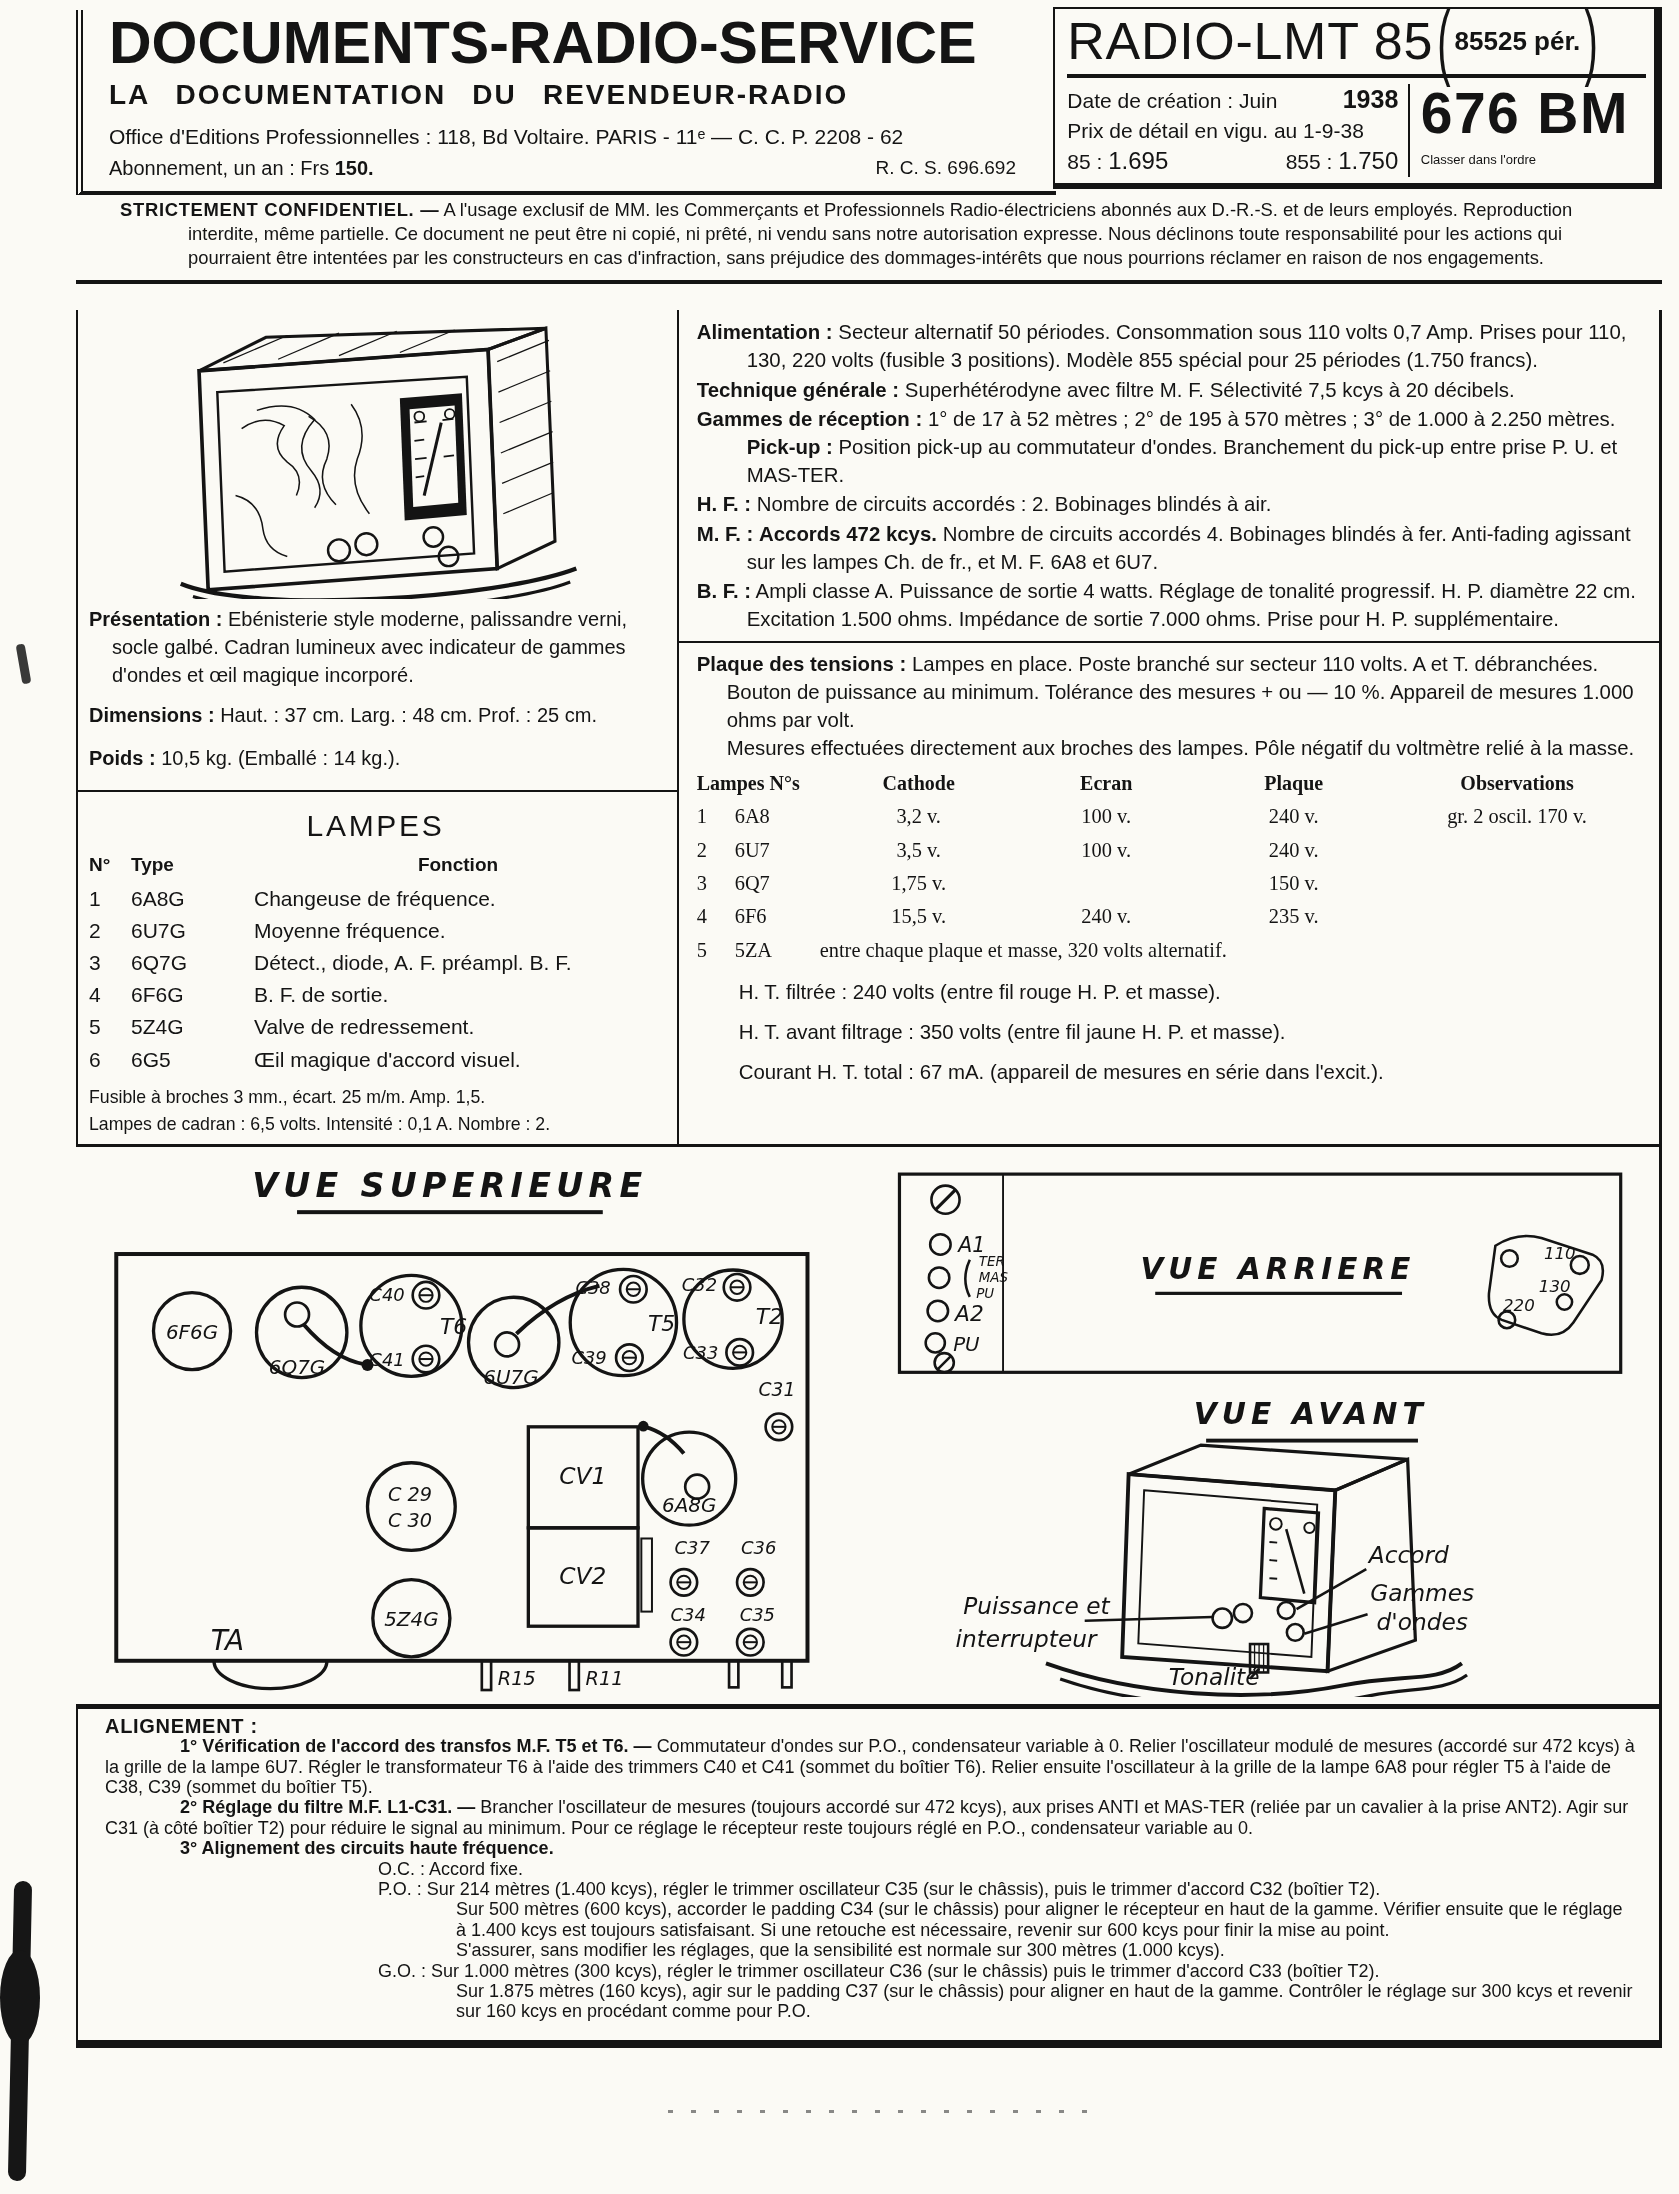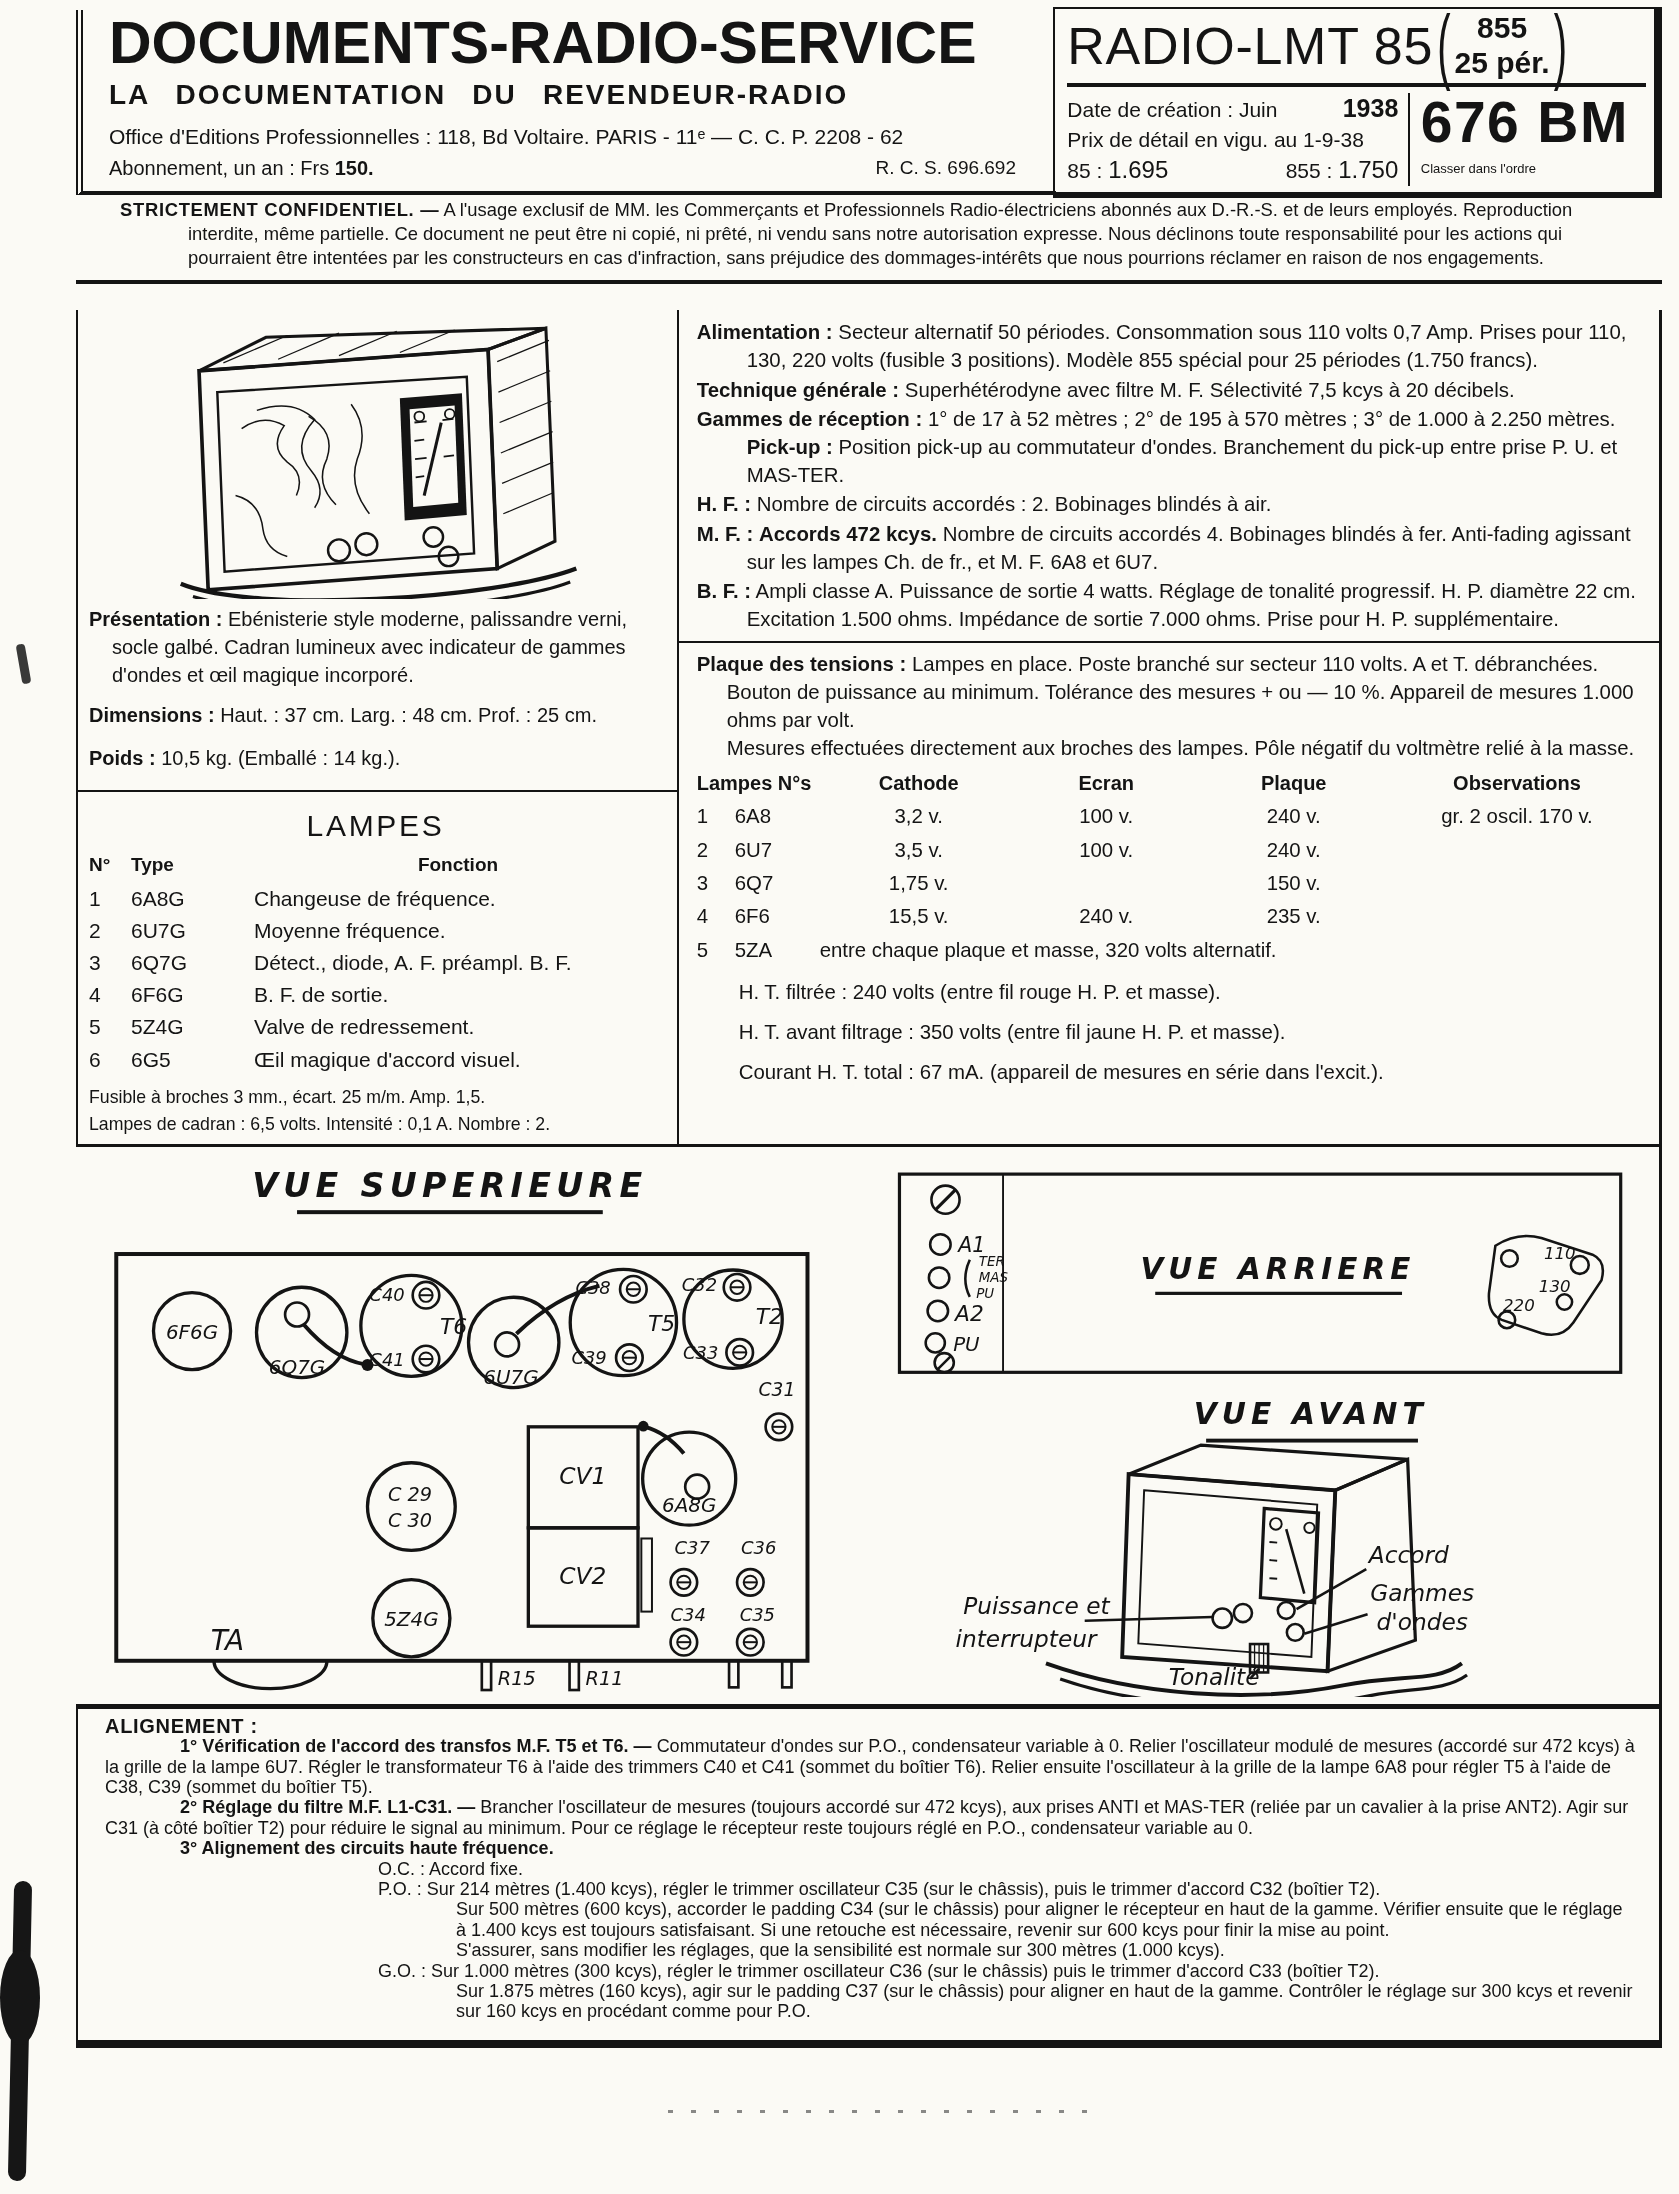--- a/index.html
+++ b/index.html
@@ -13,21 +13,21 @@
   .mast-address{font-size:21px;margin-top:13.6px;white-space:nowrap;}
   .mast-bottom{display:flex;justify-content:space-between;width:907px;font-size:20px;margin-top:8.2px;}
   .mast-rcs{font-size:19px;}
   
   .model-box{position:absolute;left:1053px;top:6.8px;width:609px;box-sizing:border-box;
              border:2px solid #141414;border-right-width:8.9px;border-bottom-width:6.8px;
              padding:2.7px 8.2px 6.8px 12.3px;}
   .model-line{display:flex;align-items:center;}
   .model-name{font-size:52px;letter-spacing:0.7px;white-space:nowrap;}
   .paren{font-size:40px;transform:scaleY(2.1);display:inline-block;margin:0 4.1px;font-weight:300;}
-  .variant-stack{display:flex;flex-direction:column;align-items:center;font-weight:bold;font-size:30px;line-height:1.15;}
+  .variant-stack{display:flex;flex-direction:row;align-items:center;font-weight:bold;font-size:26px;line-height:1.15;}
   .model-rule{border-top:4.8px solid #141414;margin:2.7px 0 5.5px;}
   .model-meta{display:flex;}
   .meta-left{flex:1;border-right:2.7px solid #141414;padding-right:9.5px;font-size:21px;line-height:30px;}
   .meta-row{display:flex;justify-content:space-between;align-items:baseline;}
   .yr{font-weight:bold;font-size:25px;}
   .price-val{font-weight:normal;font-size:24px;}
   .meta-right{width:225px;padding-left:11px;}
   .ref-number{font-size:57px;font-weight:bold;line-height:1.05;white-space:nowrap;letter-spacing:1.4px;}
   .classer{font-size:13px;margin-top:8.2px;white-space:nowrap;}
   
@@ -53,21 +53,21 @@
   table.lampes th.ctr{text-align:center;}
   table.lampes td{padding:4.1px 0;vertical-align:top;}
   .w-num{width:42px;}.w-type{width:123px;}
   .small-note{font-size:17.7px;margin-top:11px;}
   .small-note2{font-size:17.7px;margin-top:6.8px;}
   
   .rp{margin:0 0 1.4px;padding-left:50px;text-indent:-50px;}
   .mesure-rule{border-top:2.7px solid #141414;margin:8.2px -17.7px 6.8px -17.7px;}
   .mi{margin:0;padding-left:30px;text-indent:-30px;}
   .mi2{margin:0;text-indent:30px;}
-  table.tensions{width:100%;border-collapse:collapse;font-size:20.4px;margin:4.1px 0 2.7px;}
+  table.tensions{width:100%;border-collapse:collapse;font-size:20.4px;margin:4.1px 0 2.7px;font-family:Liberation Serif, serif;}
   table.tensions th{font-weight:bold;font-size:20px;text-align:center;padding:2.7px 0;}
   table.tensions th.lft{text-align:left;}
   table.tensions td{padding:2.7px 0;text-align:center;}
   table.tensions td.lft{text-align:left;}
   .c-n{width:38px;}.c-t{width:85px;}.c-ca{width:198px;}.c-e{width:177px;}.c-p{width:198px;}
   .ht-line{margin:12px;padding-left:30px;}
   
   .diagrams{position:absolute;left:76px;top:1147px;width:1586px;height:557px;box-sizing:border-box;
             border-right:3.4px solid #141414;}
   .svg-abs{position:absolute;}

